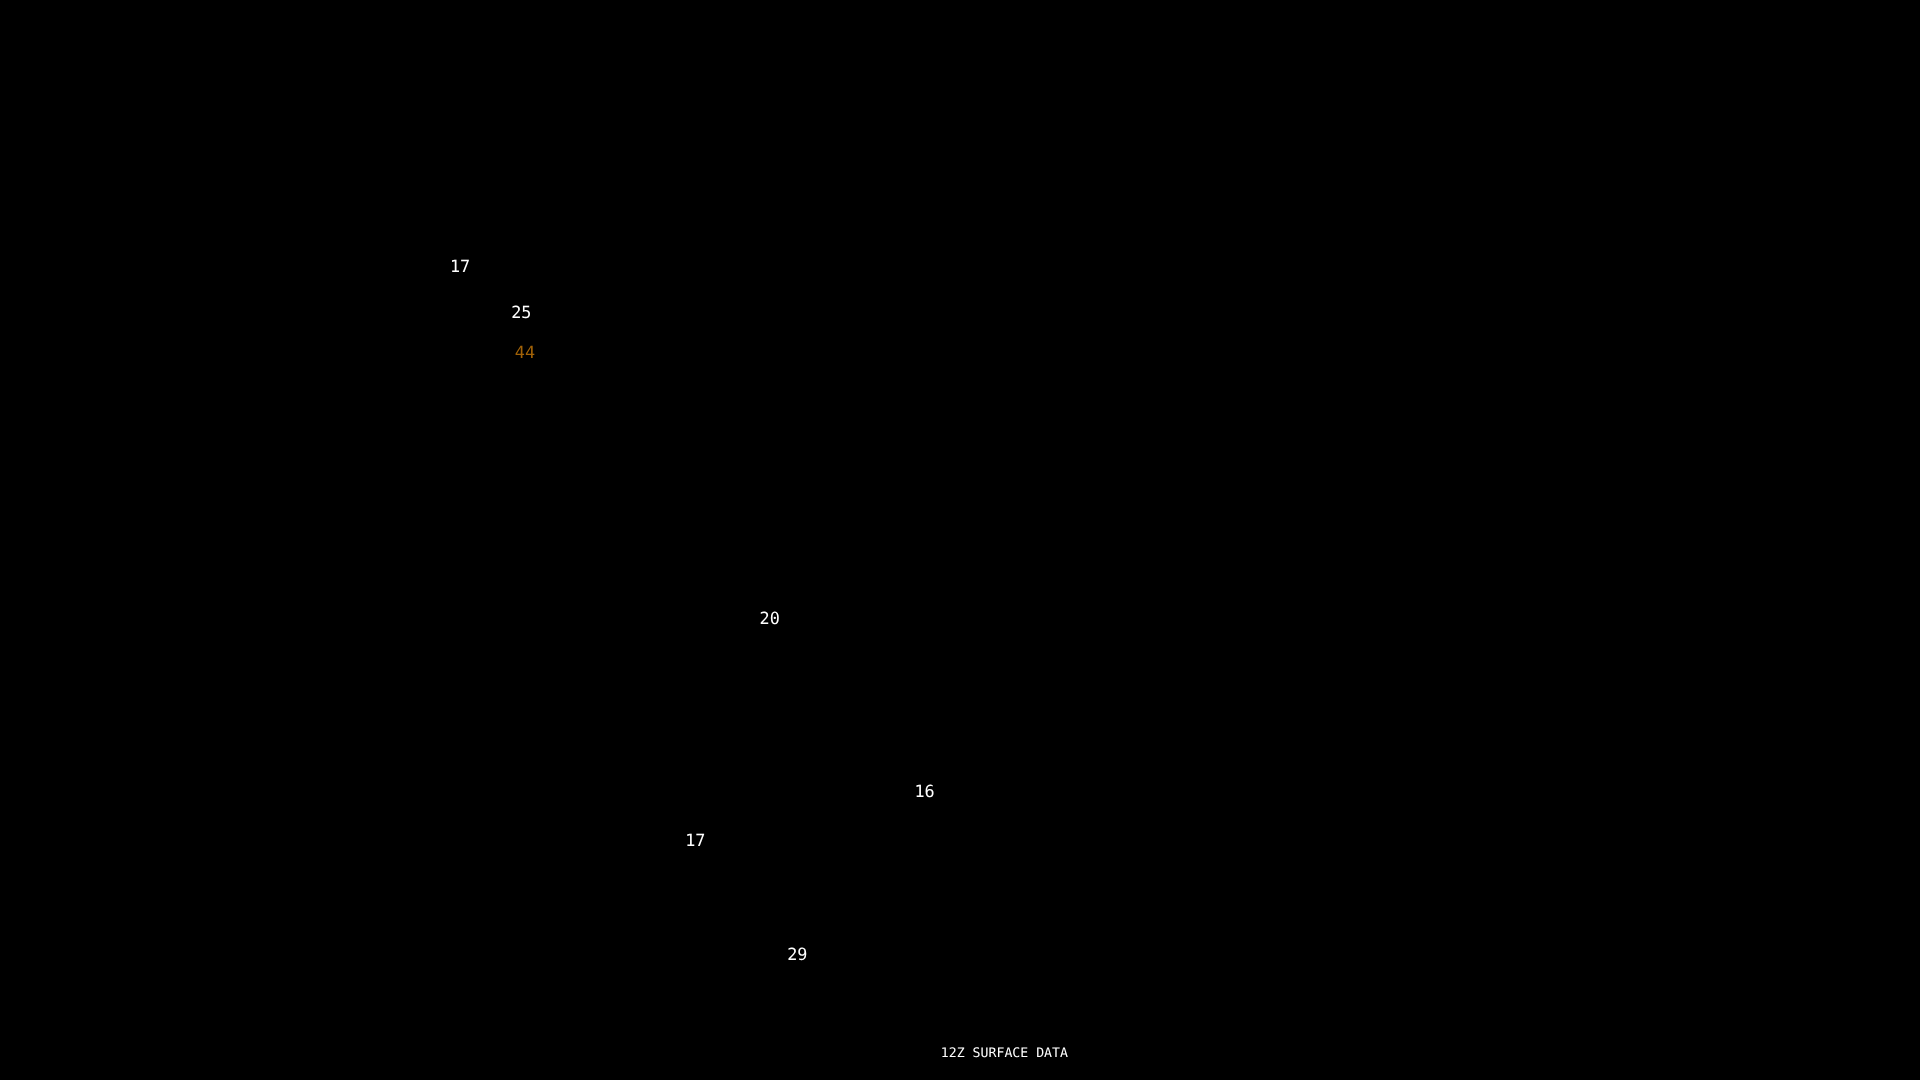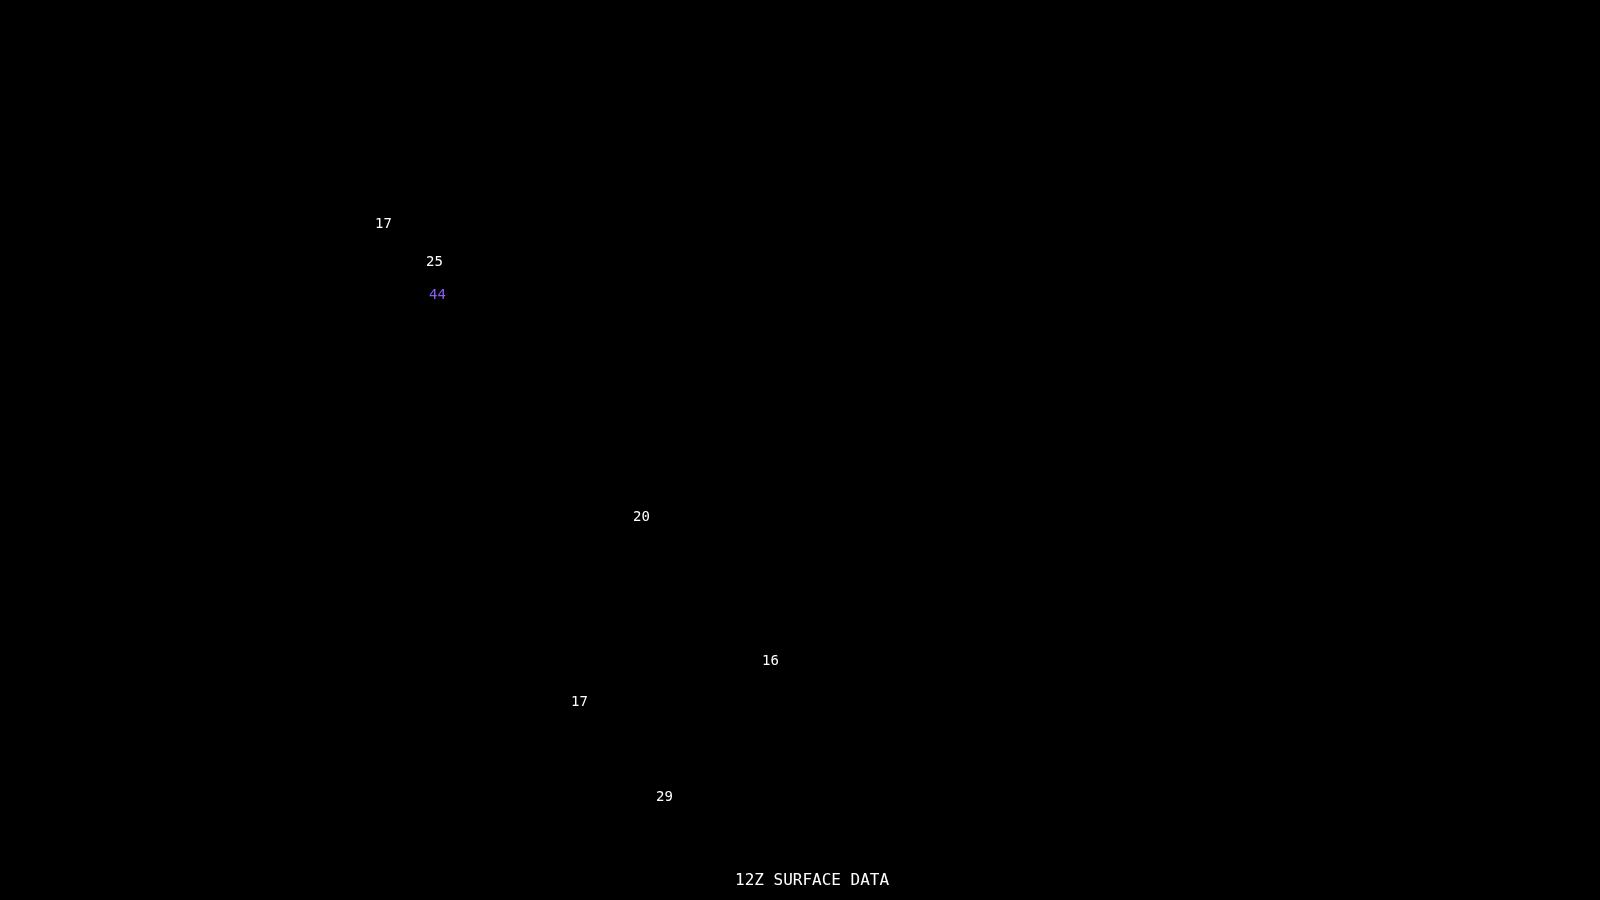--- a/index.html
+++ b/index.html
@@ -22,37 +22,37 @@
   .station-value {
     position: absolute;
     color: #ffffff;
     font-size: 14px;
     line-height: 1;
     white-space: pre;
     font-family: "DejaVu Sans Mono", "Liberation Mono", monospace;
   }
   .legend {
     position: absolute;
-    left: 735px;
+    left: 784px;
     top: 872px;
     color: #ffffff;
-    font-size: 16px;
+    font-size: 11px;
     line-height: 1;
     letter-spacing: 0px;
     white-space: pre;
     font-family: "DejaVu Sans Mono", "Liberation Mono", monospace;
   }
 </style>
 </head>
 <body>
 
 <div class="screen">
   <div class="station-layer" id="station-layer">
       <div class="station-value" style="left: 375px; top: 216px; color: rgb(255, 255, 255);">17</div>
       <div class="station-value" style="left: 426px; top: 254px; color: rgb(255, 255, 255);">25</div>
-      <div class="station-value" style="left: 429px; top: 287px; color: #8b5cf6;">44</div>
+      <div class="station-value" style="left: 429px; top: 287px; color: #a16207;">44</div>
       <div class="station-value" style="left: 633px; top: 509px; color: rgb(255, 255, 255);">20</div>
       <div class="station-value" style="left: 762px; top: 653px; color: rgb(255, 255, 255);">16</div>
       <div class="station-value" style="left: 571px; top: 694px; color: rgb(255, 255, 255);">17</div>
       <div class="station-value" style="left: 628px; top: 789px; color: rgb(255, 255, 255); margin-left: 28px;">29</div>
     </div>
   <div class="legend">12Z SURFACE DATA</div>
 </div>
 
 </body></html>

